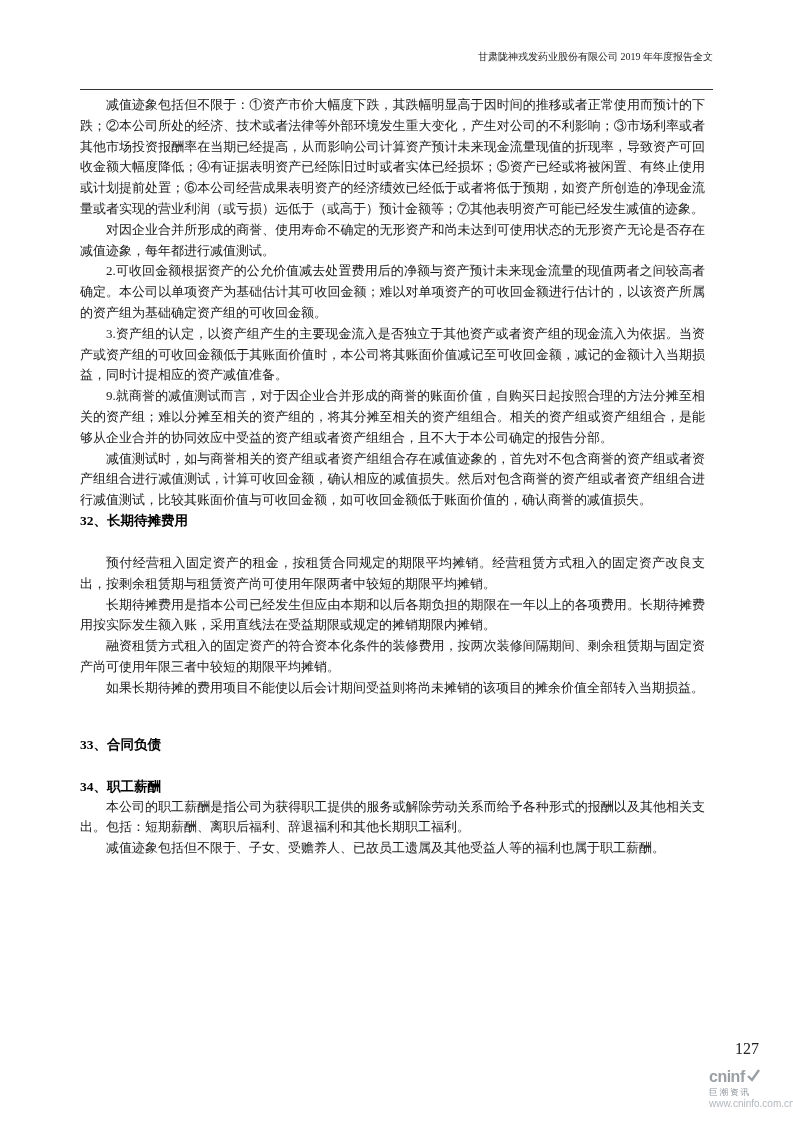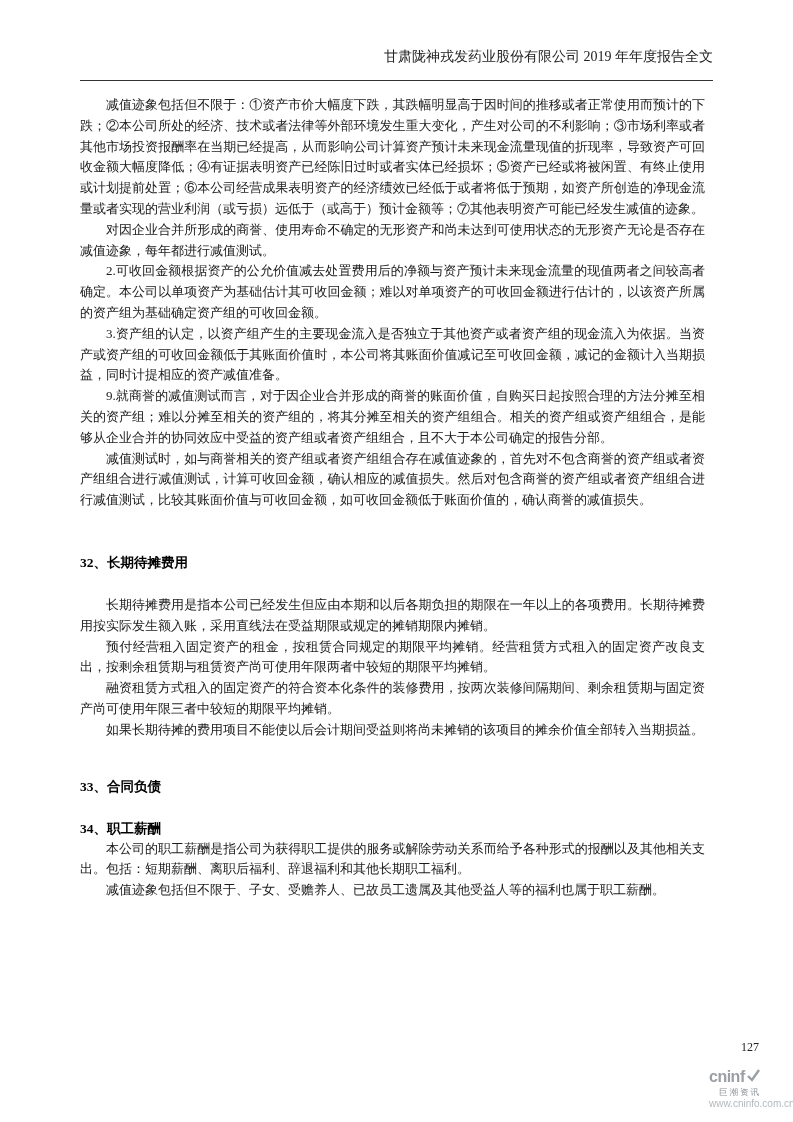--- a/index.html
+++ b/index.html
@@ -12,24 +12,24 @@
     overflow: hidden;
     font-family: "Liberation Serif", "DejaVu Serif", serif;
     color: #111111;
   }
   .doc-header {
     position: absolute;
     top: 48px;
     left: 80px;
     right: 80px;
     text-align: right;
-    font-size: 14px;
+    font-size: 10px;
     line-height: 18px;
     color: #222222;
-    padding-bottom: 14px;
+    padding-bottom: 23px;
     border-bottom: 1px solid #333333;
   }
   .content {
     position: absolute;
     top: 95px;
     left: 80px;
     right: 88px;
   }
   .para {
     font-size: 13px;
@@ -37,44 +37,44 @@
     text-align: justify;
     text-indent: 2em;
     color: #1a1a1a;
   }
   .heading {
     font-size: 13.5px;
     font-weight: bold;
     color: #000000;
     line-height: 20px;
   }
-  .heading-32 { margin-top: 42px; margin-bottom: 22px; }
+  .heading-32 { margin-bottom: 22px; }
   .heading-33 { margin-top: 36px; }
   .heading-34 { margin-top: 22px; }
   .sub-heading {
     font-size: 13px;
     font-weight: bold;
     color: #000000;
     line-height: 20px;
     margin-top: 22px;
   }
   .first-after-heading { }
   .page-number {
     position: absolute;
     top: 1040px;
     right: 34px;
-    font-size: 12px;
+    font-size: 16px;
     color: #222222;
   }
   .cninfo-logo {
     position: absolute;
     top: 1068px;
     right: 22px;
     width: 62px;
-    text-align: center;
+    text-align: left;
     line-height: 1.1;
   }
   .logo-brand-row {
     display: flex;
     align-items: flex-end;
     gap: 2px;
   }
   .logo-brand {
     font-family: "Liberation Sans", "DejaVu Sans", sans-serif;
     font-size: 16px;
@@ -114,23 +114,23 @@
     <p class="para">2.可收回金额根据资产的公允价值减去处置费用后的净额与资产预计未来现金流量的现值两者之间较高者确定。本公司以单项资产为基础估计其可收回金额；难以对单项资产的可收回金额进行估计的，以该资产所属的资产组为基础确定资产组的可收回金额。</p>
 
     <p class="para">3.资产组的认定，以资产组产生的主要现金流入是否独立于其他资产或者资产组的现金流入为依据。当资产或资产组的可收回金额低于其账面价值时，本公司将其账面价值减记至可收回金额，减记的金额计入当期损益，同时计提相应的资产减值准备。</p>
 
     <p class="para">9.就商誉的减值测试而言，对于因企业合并形成的商誉的账面价值，自购买日起按照合理的方法分摊至相关的资产组；难以分摊至相关的资产组的，将其分摊至相关的资产组组合。相关的资产组或资产组组合，是能够从企业合并的协同效应中受益的资产组或者资产组组合，且不大于本公司确定的报告分部。</p>
 
     <p class="para">减值测试时，如与商誉相关的资产组或者资产组组合存在减值迹象的，首先对不包含商誉的资产组或者资产组组合进行减值测试，计算可收回金额，确认相应的减值损失。然后对包含商誉的资产组或者资产组组合进行减值测试，比较其账面价值与可收回金额，如可收回金额低于账面价值的，确认商誉的减值损失。</p>
 
     <h3 class="heading heading-32">32、长期待摊费用</h3>
 
+    <p class="para">预付经营租入固定资产的租金，按租赁合同规定的期限平均摊销。经营租赁方式租入的固定资产改良支出，按剩余租赁期与租赁资产尚可使用年限两者中较短的期限平均摊销。</p>
+
     <p class="para">长期待摊费用是指本公司已经发生但应由本期和以后各期负担的期限在一年以上的各项费用。长期待摊费用按实际发生额入账，采用直线法在受益期限或规定的摊销期限内摊销。</p>
-
-    <p class="para">预付经营租入固定资产的租金，按租赁合同规定的期限平均摊销。经营租赁方式租入的固定资产改良支出，按剩余租赁期与租赁资产尚可使用年限两者中较短的期限平均摊销。</p>
 
     <p class="para">融资租赁方式租入的固定资产的符合资本化条件的装修费用，按两次装修间隔期间、剩余租赁期与固定资产尚可使用年限三者中较短的期限平均摊销。</p>
 
     <p class="para">如果长期待摊的费用项目不能使以后会计期间受益则将尚未摊销的该项目的摊余价值全部转入当期损益。</p>
 
     <h3 class="heading heading-33">33、合同负债</h3>
 
     <h3 class="heading heading-34">34、职工薪酬</h3>
 
 

